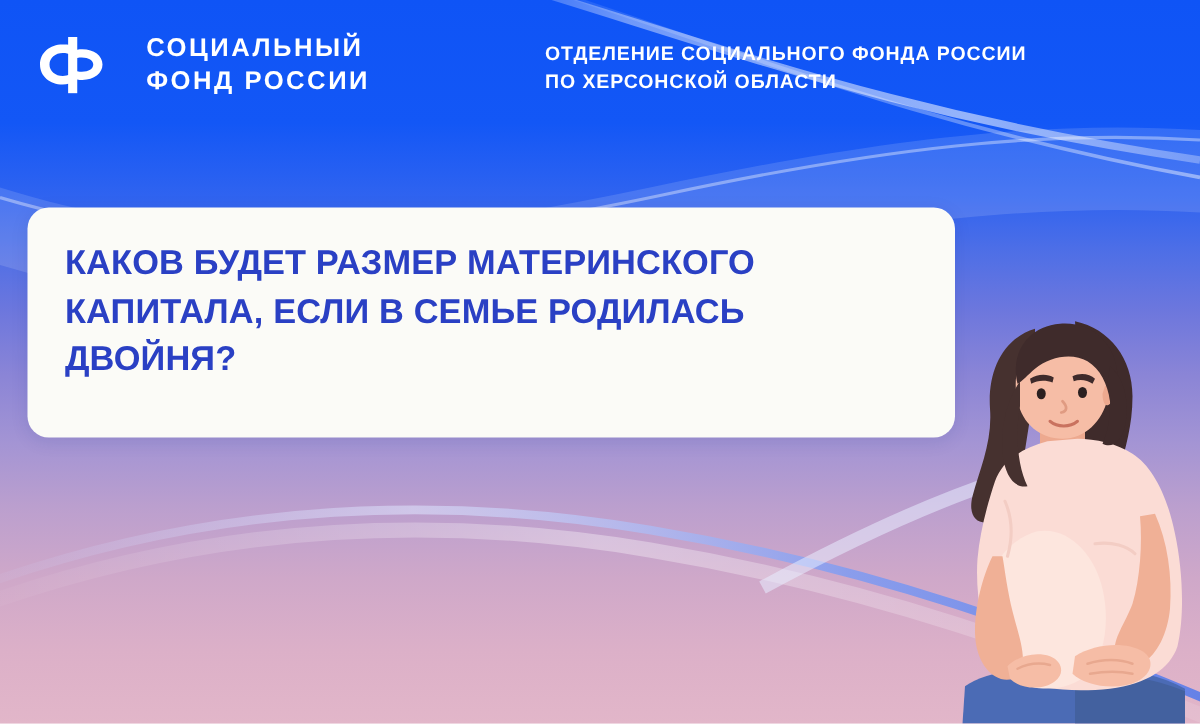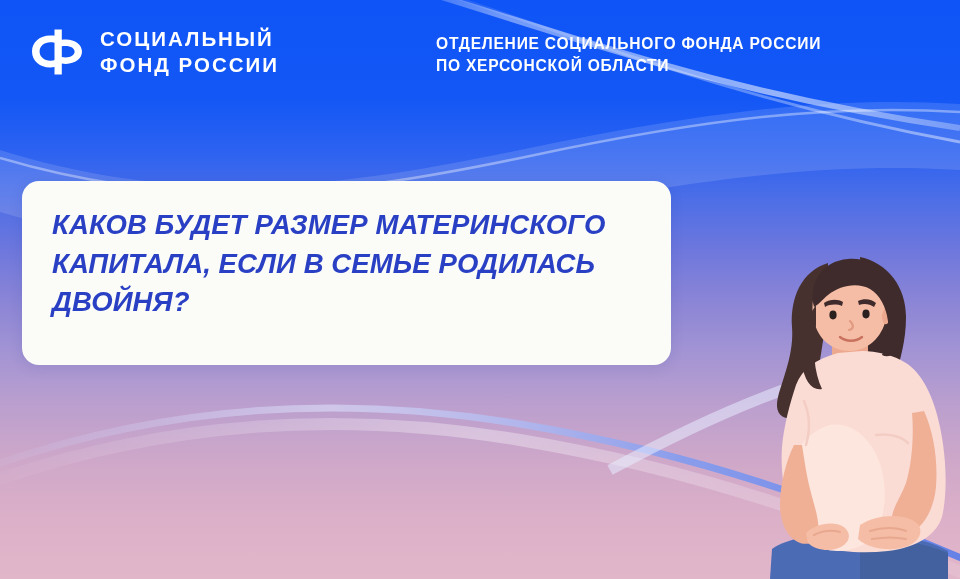--- a/index.html
+++ b/index.html
@@ -45,21 +45,21 @@
     left: 0;
     width: 960px;
     height: 110px;
   }
   .brand {
     position: absolute;
     left: 28px;
     top: 26px;
     display: flex;
     align-items: center;
-    gap: 14px;
+    gap: 31px;
   }
   .brand-mark {
     width: 58px;
     height: 46px;
     flex: none;
   }
   .brand-text {
     color: #ffffff;
     font-size: 20.5px;
     font-weight: 700;
@@ -79,27 +79,26 @@
     letter-spacing: 0.75px;
     line-height: 1.38;
     white-space: pre-line;
     text-transform: uppercase;
   }
 
   
   .question-card {
     position: absolute;
     left: 22px;
-    top: 181px;
-    width: 649px;
+    top: 166px;
+    width: 742px;
     height: 184px;
     background: #fbfbf7;
     border-radius: 17px;
     box-shadow: 0 3px 14px rgba(20, 40, 120, 0.10);
-    font-style: italic;
   }
   .question-text {
     position: absolute;
     left: 30px;
     top: 25px;
     width: 640px;
     color: #2a40c4;
     font-size: 27.5px;
     font-weight: 700;
     line-height: 1.40;

